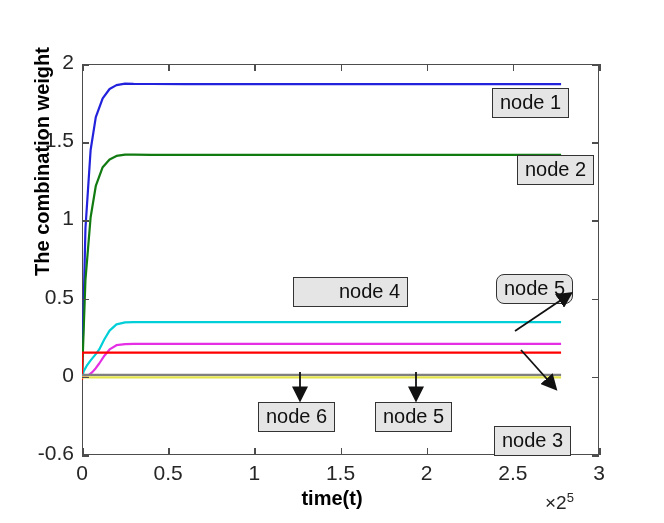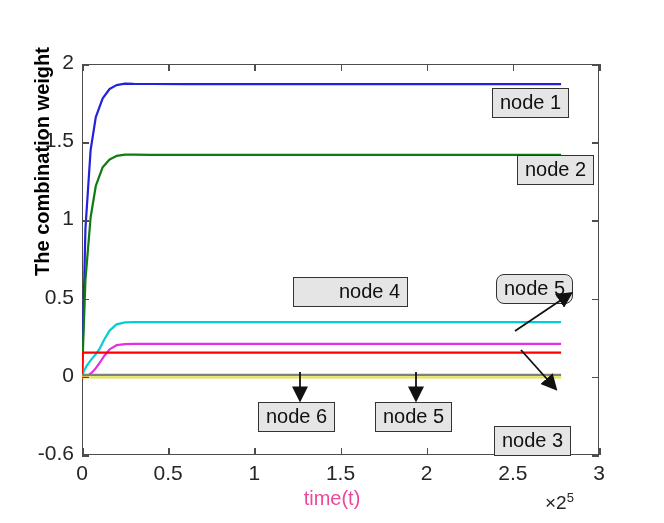--- a/index.html
+++ b/index.html
@@ -20,21 +20,21 @@
 
   .tick{position:absolute;background:#4d4d4d;}
   .ylabel-tick{font-size:21px;color:#262626;position:absolute;text-align:right;}
   .xlabel-tick{font-size:21px;color:#262626;position:absolute;text-align:center;}
 
   #yaxis-title{position:absolute;left:-88px;top:150px;width:260px;
                transform:rotate(-90deg);transform-origin:center center;
                font-size:20px;font-weight:bold;text-align:center;color:#000;}
 
   #xaxis-title{position:absolute;left:0;top:487px;width:664px;text-align:center;
-               font-size:20px;font-weight:normal;color:#ec4899;}
+               font-size:20px;font-weight:bold;color:#000000;}
 
   #exp-label{position:absolute;left:545px;top:490px;font-size:19px;color:#262626;}
   #exp-label sup{font-size:13px;}
 
   .annot{position:absolute;border:1.5px solid #333;background:#e5e5e5;
          font-size:20px;color:#111;padding:2px 7px 3px 7px;box-sizing:border-box;
          white-space:nowrap;line-height:1.15;}
 </style>
 </head>
 <body>

